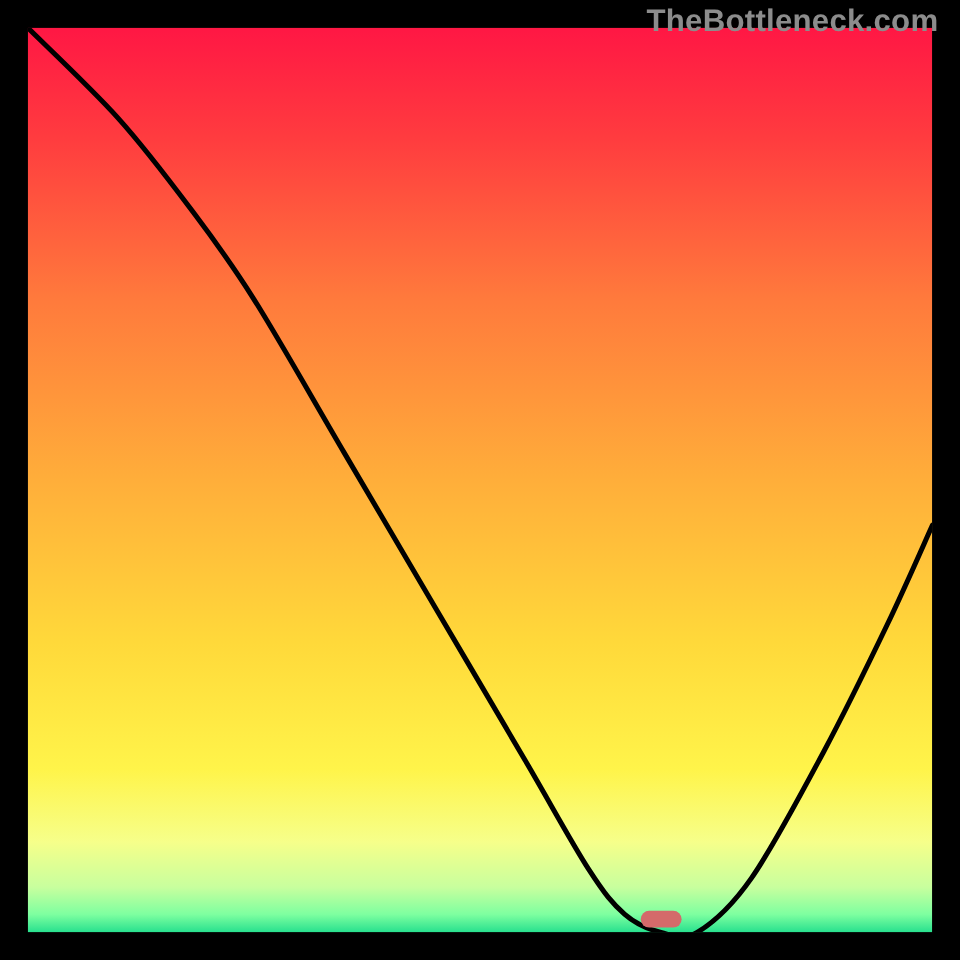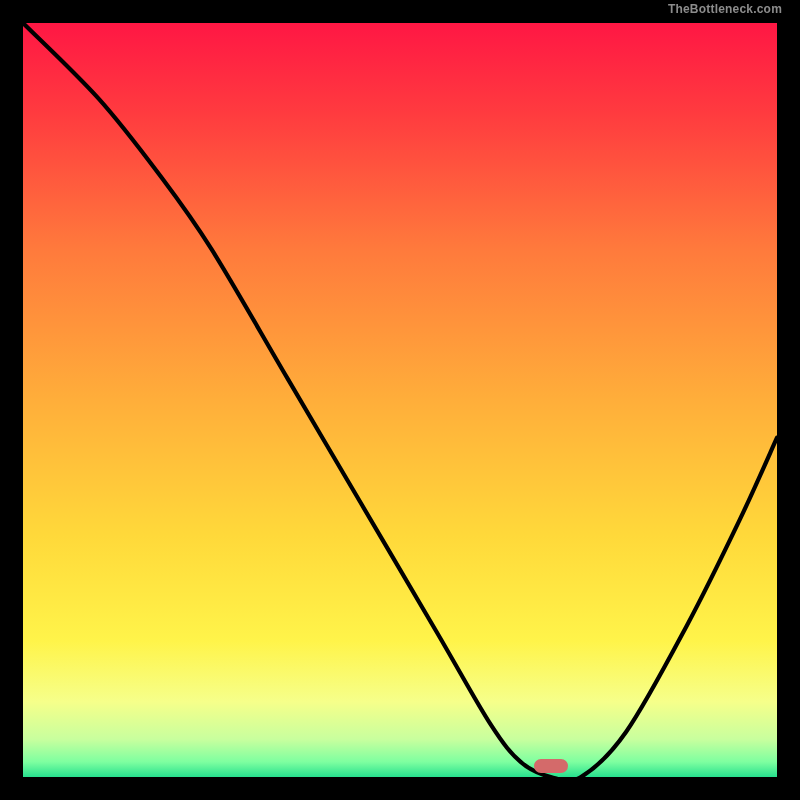--- a/index.html
+++ b/index.html
@@ -36,21 +36,21 @@
     left: 0;
     top: 0;
     width: 754px;
     height: 754px;
   }
   .watermark {
     position: absolute;
     top: 2px;
     right: 18px;
     font-family: Arial, Helvetica, sans-serif;
-    font-size: 12px;
+    font-size: 26px;
     font-weight: 600;
     color: #8c8c8c;
     letter-spacing: 0.2px;
   }
   .marker {
     position: absolute;
     width: 34px;
     height: 14px;
     border-radius: 7px;
     background: #d46a6a;

